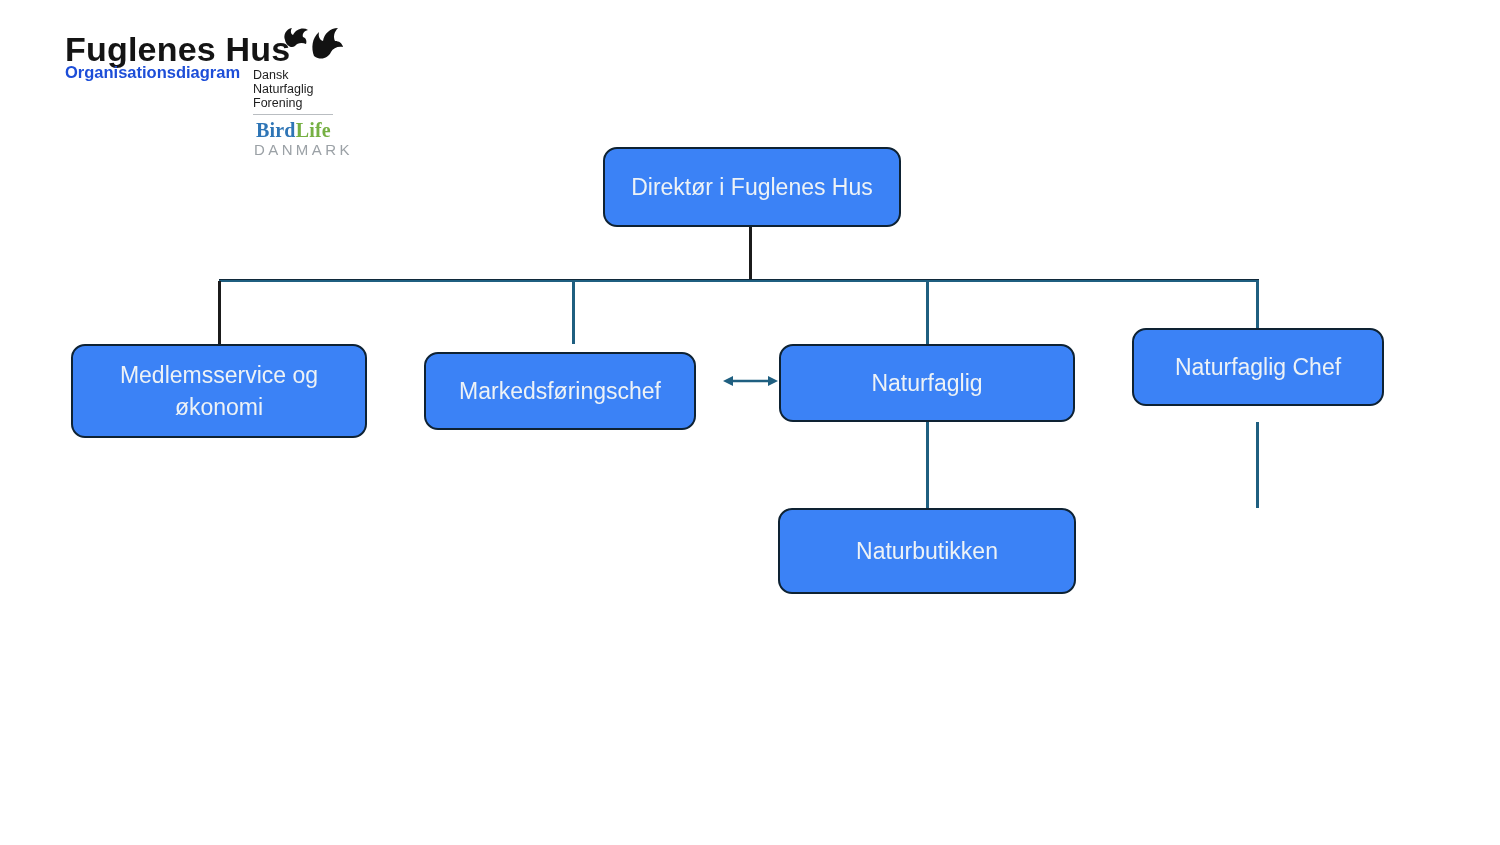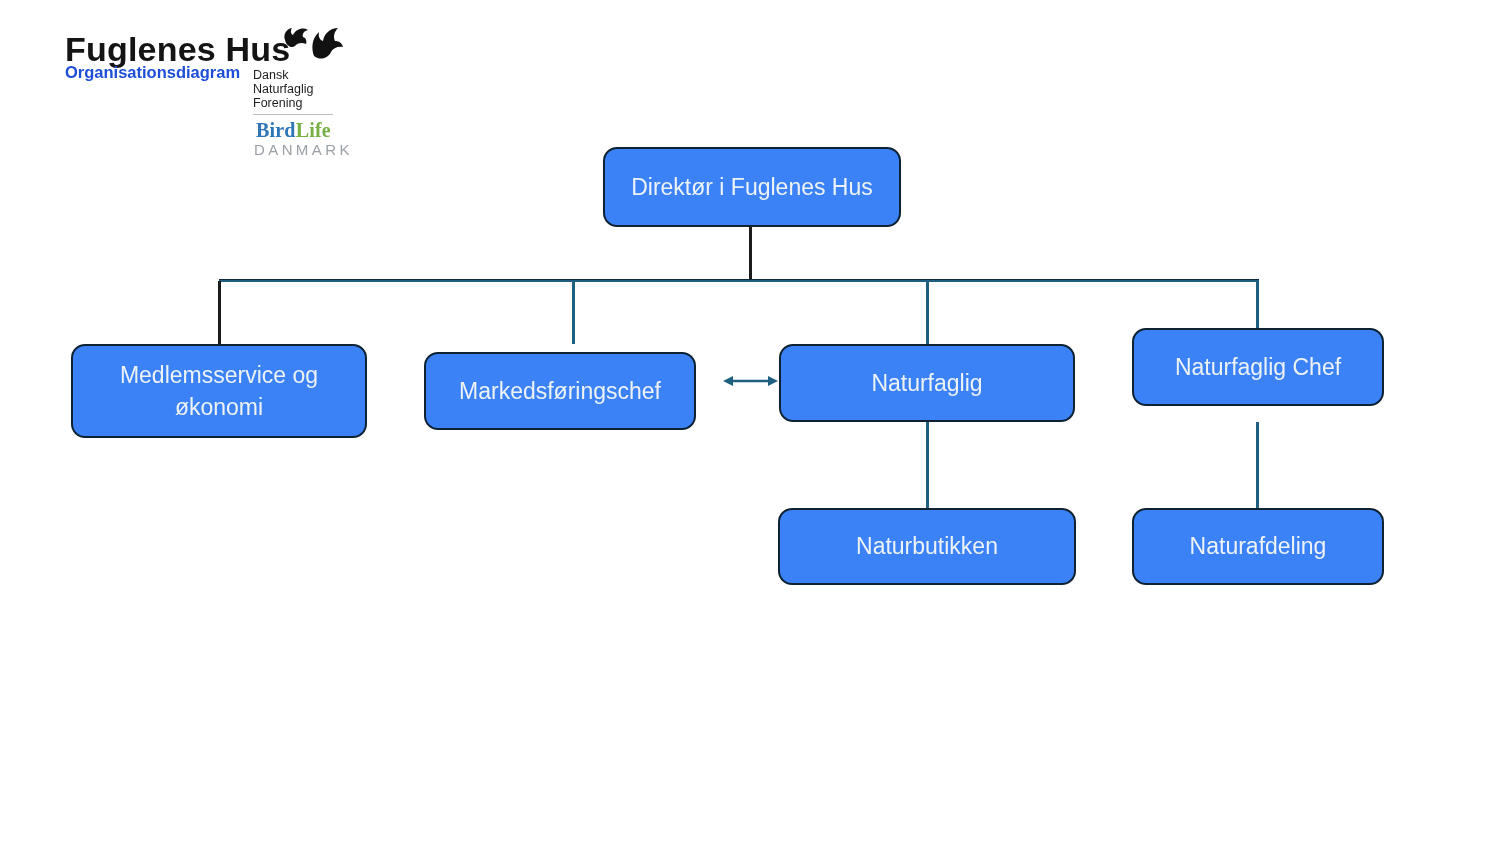--- a/index.html
+++ b/index.html
@@ -30,21 +30,21 @@
     background:#3b82f6;border:2.5px solid #0E2233;border-radius:14px;
     color:#EDF2F6;font-size:23px;line-height:1.4;
     display:flex;align-items:center;justify-content:center;text-align:center;
     padding:4px 18px;
   }
   #node-direktor      {left:603px; top:147px; width:298px; height:80px;}
   #node-medlemsservice{left:71px;  top:344px; width:296px; height:94px;}
   #node-markedsfoering{left:424px; top:352px; width:272px; height:78px;}
   #node-butikschef    {left:779px; top:344px; width:296px; height:78px;}
   #node-naturfaglig   {left:1132px;top:328px; width:252px; height:78px;}
-  #node-naturbutikken {left:778px; top:508px; width:298px; height:77px;}
+  #node-naturbutikken {left:778px; top:508px; width:298px; height:86px;}
   #node-naturafdeling {left:1132px;top:508px; width:252px; height:77px;}
 
   
   .conn{position:absolute;background:#1F5F80;}
   .conn.black{background:#1b1b1b;}
   #conn-direktor-stub {left:749px; top:227px; width:2.5px; height:54px;}
   #conn-hmain         {left:219px; top:279px; width:1040px;height:3px; border-top:1px solid #10293a;box-sizing:border-box;}
   #conn-drop-medlem   {left:218px; top:281px; width:2.5px; height:64px;}
   #conn-drop-marked   {left:572px; top:282px; width:3px;   height:62px;}
   #conn-drop-butik    {left:926px; top:282px; width:3px;   height:62px;}
@@ -91,15 +91,14 @@
     <path d="M1 8 L11 3 L11 13 Z" fill="#1F5F80"></path>
     <path d="M56 8 L46 3 L46 13 Z" fill="#1F5F80"></path>
   </svg>
 
   <div class="node" id="node-direktor">Direktør i Fuglenes Hus</div>
   <div class="node" id="node-medlemsservice">Medlemsservice og økonomi</div>
   <div class="node" id="node-markedsfoering">Markedsføringschef</div>
   <div class="node" id="node-butikschef">Naturfaglig</div>
   <div class="node" id="node-naturfaglig">Naturfaglig Chef</div>
   <div class="node" id="node-naturbutikken">Naturbutikken</div>
-  <div class="node" id="node-naturafdeling">Naturafdeling</div>
 
 </div>
 
 </body></html>

